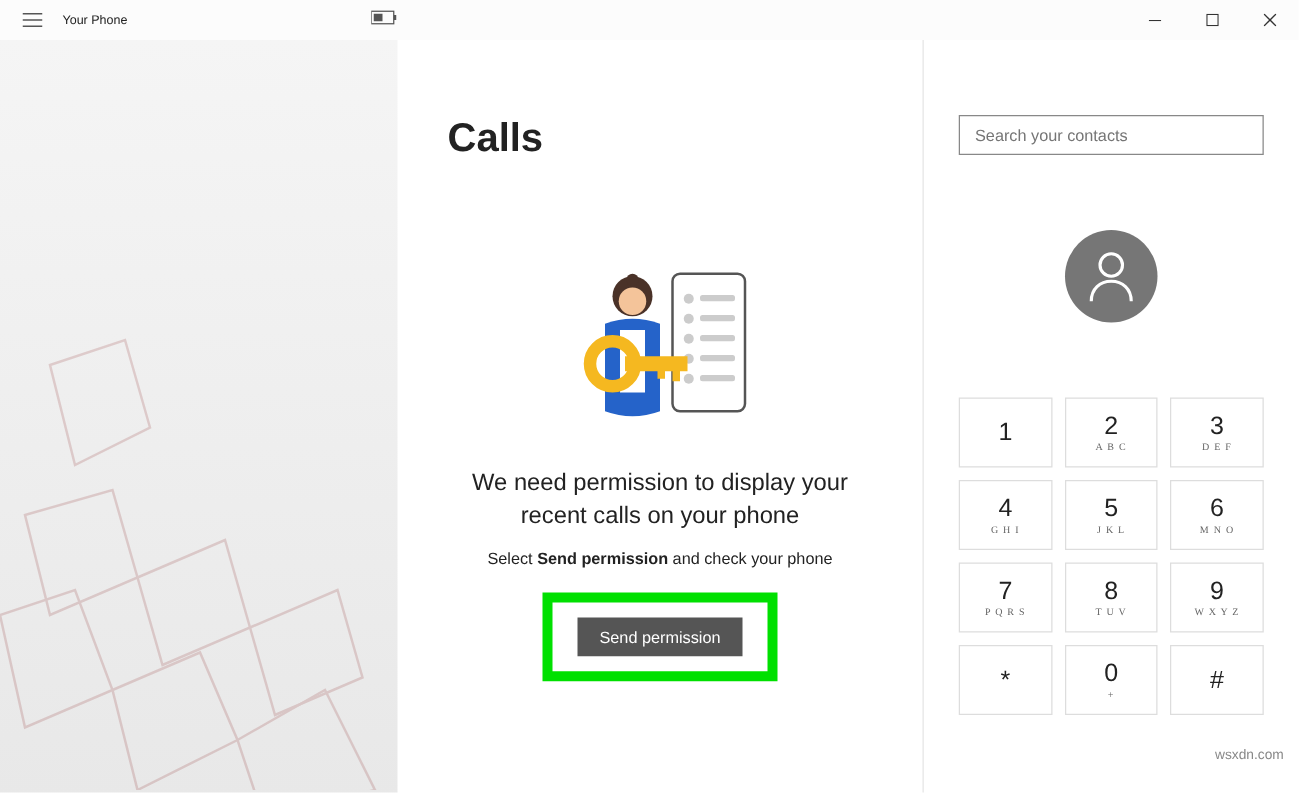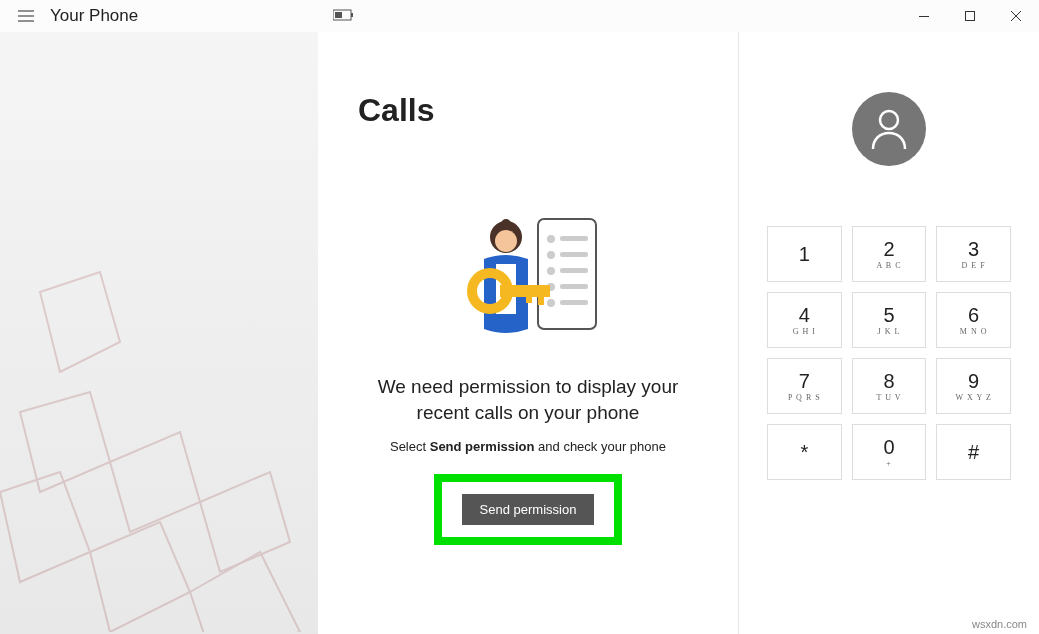--- a/index.html
+++ b/index.html
@@ -1,20 +1,20 @@
 <!DOCTYPE html>
 <html><head>
   <meta charset="utf-8">
   <style>
     * { margin: 0; padding: 0; box-sizing: border-box; font-family: "Segoe UI", sans-serif; }
     body { width: 1039px; height: 634px; background: #fff; overflow: hidden; display: flex; flex-direction: column; }
     
     .titlebar { height: 32px; display: flex; align-items: center; padding-left: 10px; background: #fcfcfc; }
     .hamburger { width: 32px; height: 32px; display: flex; align-items: center; justify-content: center; cursor: pointer; }
-    .titlebar-title { font-size: 17px; margin-left: 8px; color: #222; }
+    .titlebar-title { font-size: 10px; margin-left: 8px; color: #222; }
     .battery-icon { margin-left: 195px; }
     .win-controls { margin-left: auto; display: flex; }
     .win-btn { width: 46px; height: 32px; display: flex; align-items: center; justify-content: center; cursor: pointer; }
     
     .main { flex: 1; display: flex; }
     
     .sidebar { width: 318px; background: linear-gradient(180deg, #f5f5f5 0%, #e8e8e8 100%); display: flex; flex-direction: column; position: relative; }
     .sidebar-bg { position: absolute; inset: 0; overflow: hidden; opacity: 0.35; z-index: 0; }
     .sidebar > * { position: relative; z-index: 1; }
     
@@ -29,21 +29,21 @@
     
     .right-panel { width: 300px; padding: 60px 28px 20px 28px; display: flex; flex-direction: column; align-items: center; }
     .search-box { width: 100%; height: 32px; border: 1px solid #888; padding: 0 12px; font-size: 13px; margin-bottom: 60px; }
     .avatar { width: 74px; height: 74px; border-radius: 50%; background: #767676; display: flex; align-items: center; justify-content: center; margin-bottom: 60px; }
     
     .dialpad { display: grid; grid-template-columns: repeat(3, 1fr); gap: 10px; width: 100%; }
     .dial-key { height: 56px; border: 1px solid #ddd; background: #fff; display: flex; flex-direction: column; align-items: center; justify-content: center; cursor: pointer; }
     .dial-num { font-size: 20px; font-weight: 400; color: #222; }
     .dial-letters { font-size: 8px; color: #666; letter-spacing: 1px; margin-top: 0px; font-family: Liberation Serif, serif; }
     
-    .watermark { position: fixed; bottom: 4px; right: 12px; font-size: 11px; color: #888; z-index: 99; }
+    .watermark { position: fixed; bottom: 24px; right: 12px; font-size: 11px; color: #888; z-index: 99; }
   </style>
 </head>
 <body>
 
 <div class="titlebar">
   <div class="hamburger">
     <svg width="16" height="12" viewBox="0 0 16 12">
         <line x1="0" y1="1" x2="16" y2="1" stroke="#555" stroke-width="1.3"></line>
         <line x1="0" y1="6" x2="16" y2="6" stroke="#555" stroke-width="1.3"></line>
         <line x1="0" y1="11" x2="16" y2="11" stroke="#555" stroke-width="1.3"></line>
@@ -129,20 +129,21 @@
     <div class="perm-title">We need permission to display your recent calls on your phone</div>
     <div class="perm-sub">
       <span>Select </span><strong>Send permission</strong><span> and check your phone</span>
     </div>
     <div class="send-btn-wrap">
       <button class="send-btn">Send permission</button>
     </div>
   </div>
 
   <div class="right-panel">
+    <input class="search-box" type="text" placeholder="Search your contacts" style="">
     <div class="avatar">
       <svg width="40" height="44" viewBox="0 0 40 44">
           <circle cx="20" cy="13" r="9" fill="none" stroke="#fff" stroke-width="2.5"></circle>
           <path d="M4 42c0-10 7-16 16-16s16 6 16 16" fill="none" stroke="#fff" stroke-width="2.5"></path>
         </svg>
     </div>
     <div class="dialpad" id="dialpad">
         <div class="dial-key">
           <div class="dial-num">1</div>
         </div>

